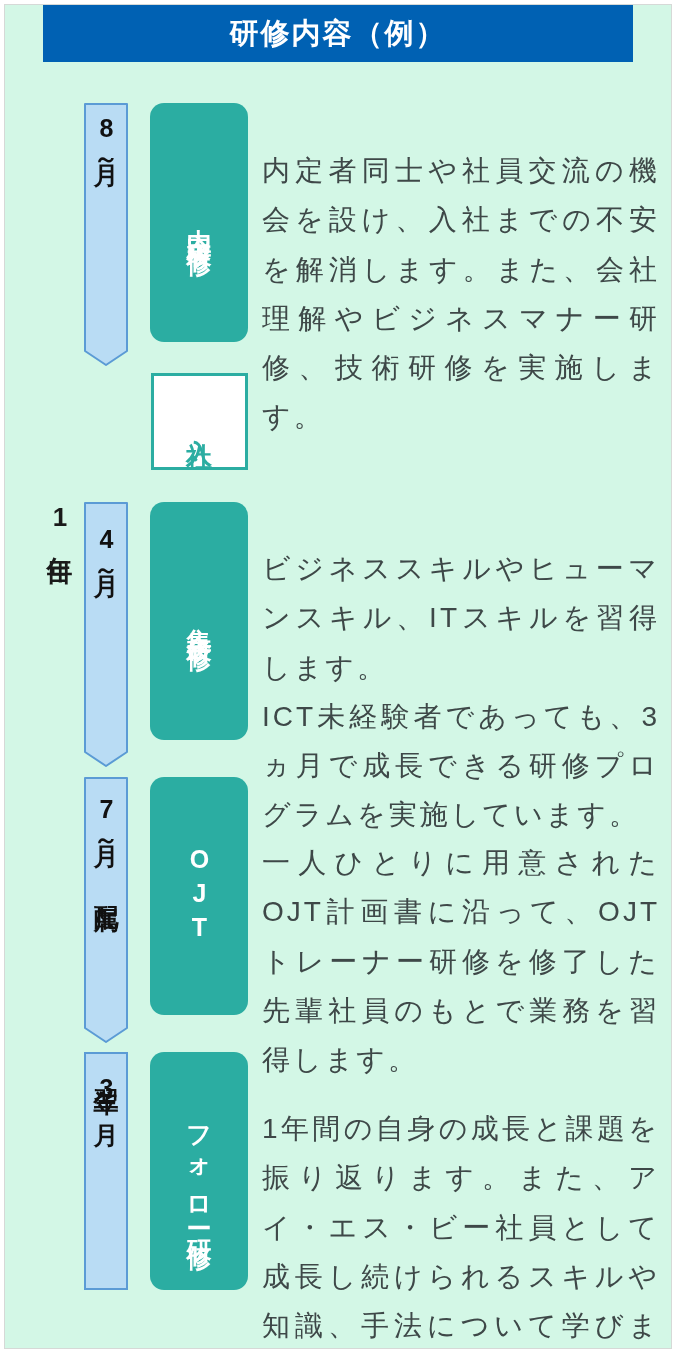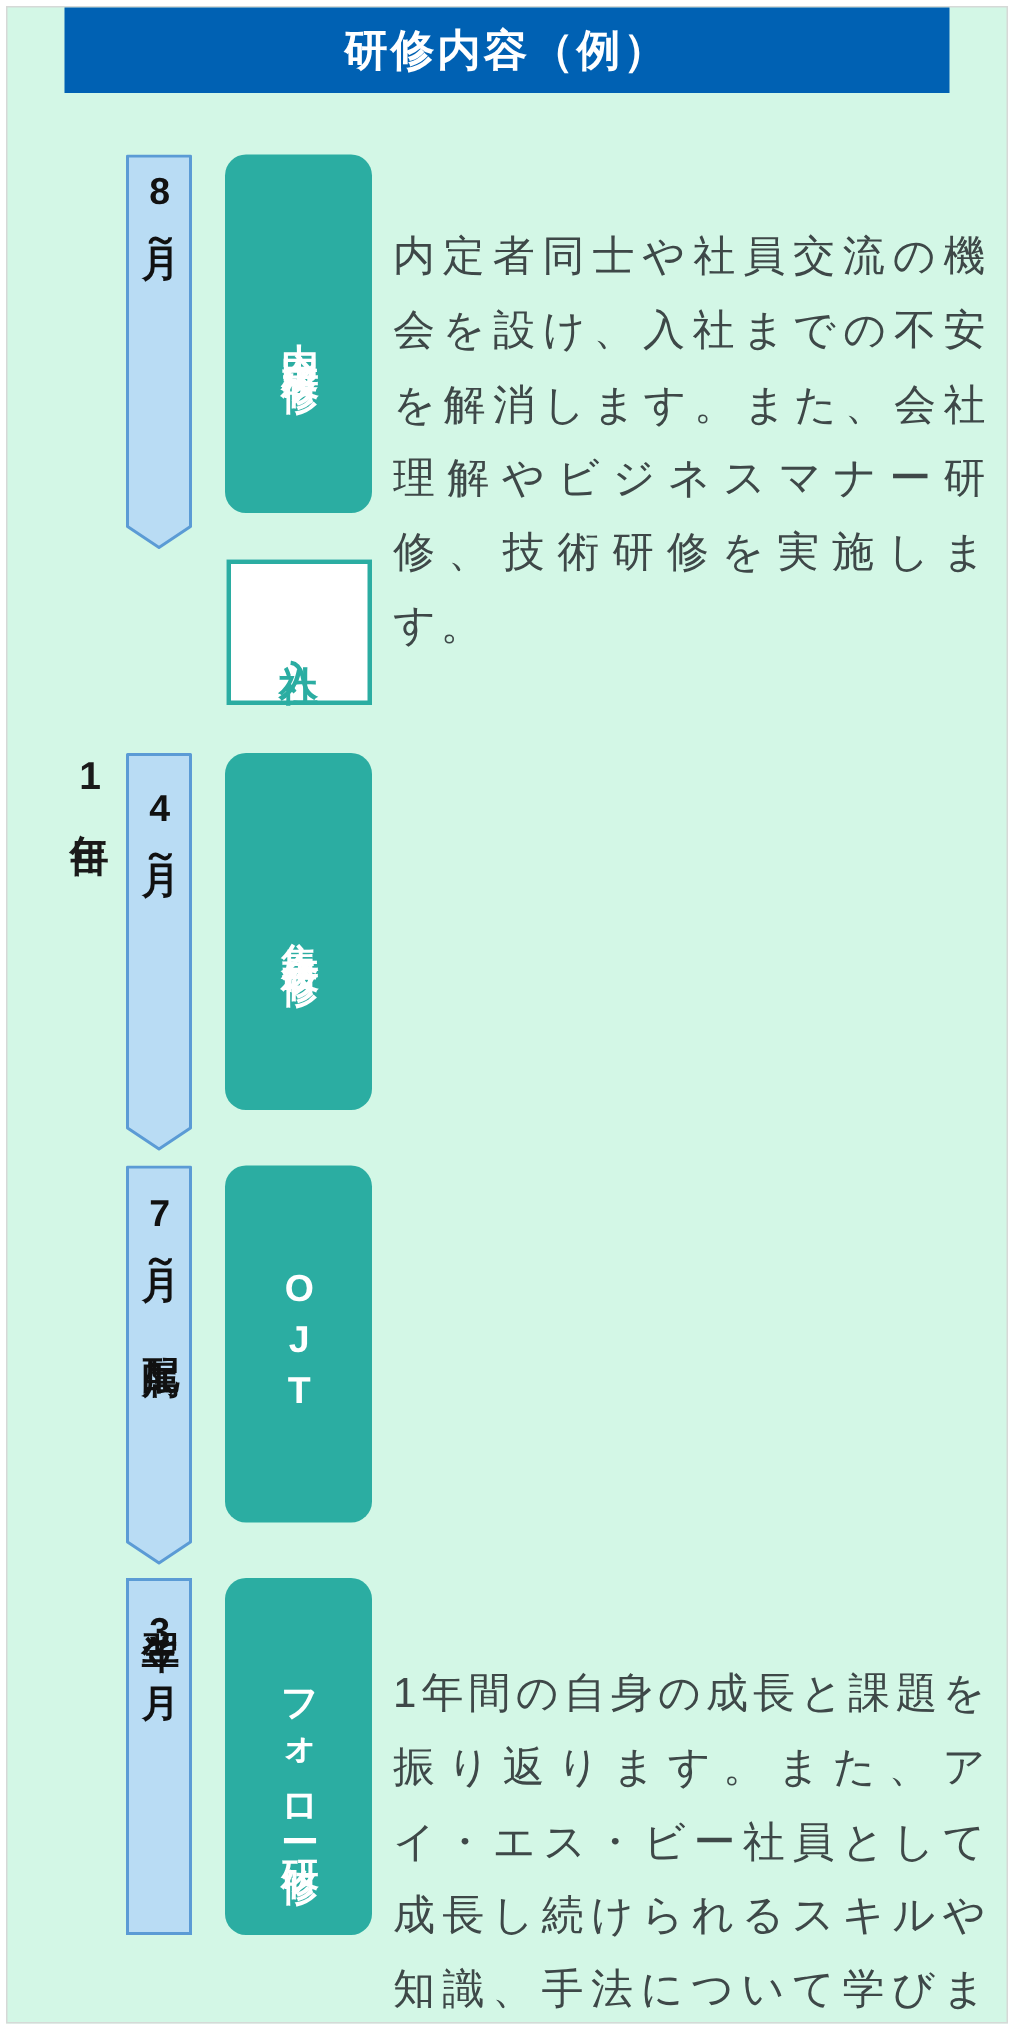--- a/index.html
+++ b/index.html
@@ -161,30 +161,33 @@
 
   <svg class="marker arrow-2" width="44" height="266" viewBox="0 0 44 266">
     <polygon points="1,1 43,1 43,250 22,264 1,250" fill="#b9dcf4" stroke="#5b9bd5" stroke-width="2" stroke-linejoin="round"></polygon>
   </svg>
   <div class="period period-2">
     <span class="vtext">4月～</span>
   </div>
   <div class="step-box box-2">
     <span class="vtext">集合研修</span>
   </div>
+  <div class="desc desc-2">ビジネススキルやヒューマンスキル、ITスキルを習得します。
+ICT未経験者であっても、3ヵ月で成長できる研修プログラムを実施しています。</div>
 
   <svg class="marker arrow-3" width="44" height="267" viewBox="0 0 44 267">
     <polygon points="1,1 43,1 43,251 22,265 1,251" fill="#b9dcf4" stroke="#5b9bd5" stroke-width="2" stroke-linejoin="round"></polygon>
   </svg>
   <div class="period period-3">
     <span class="vtext">7月～　配属</span>
   </div>
   <div class="step-box box-3">
     <span class="vtext">OJT</span>
   </div>
+  <div class="desc desc-3">一人ひとりに用意されたOJT計画書に沿って、OJTトレーナー研修を修了した先輩社員のもとで業務を習得します。</div>
 
   <div class="rect-marker"></div>
   <div class="period period-4">
     <span class="vtext">翌年3月</span>
   </div>
   <div class="step-box box-4">
     <span class="vtext">フォロー研修</span>
   </div>
   <div class="desc desc-4">1年間の自身の成長と課題を振り返ります。また、アイ・エス・ビー社員として成長し続けられるスキルや知識、手法について学びます。</div>
 </div>

